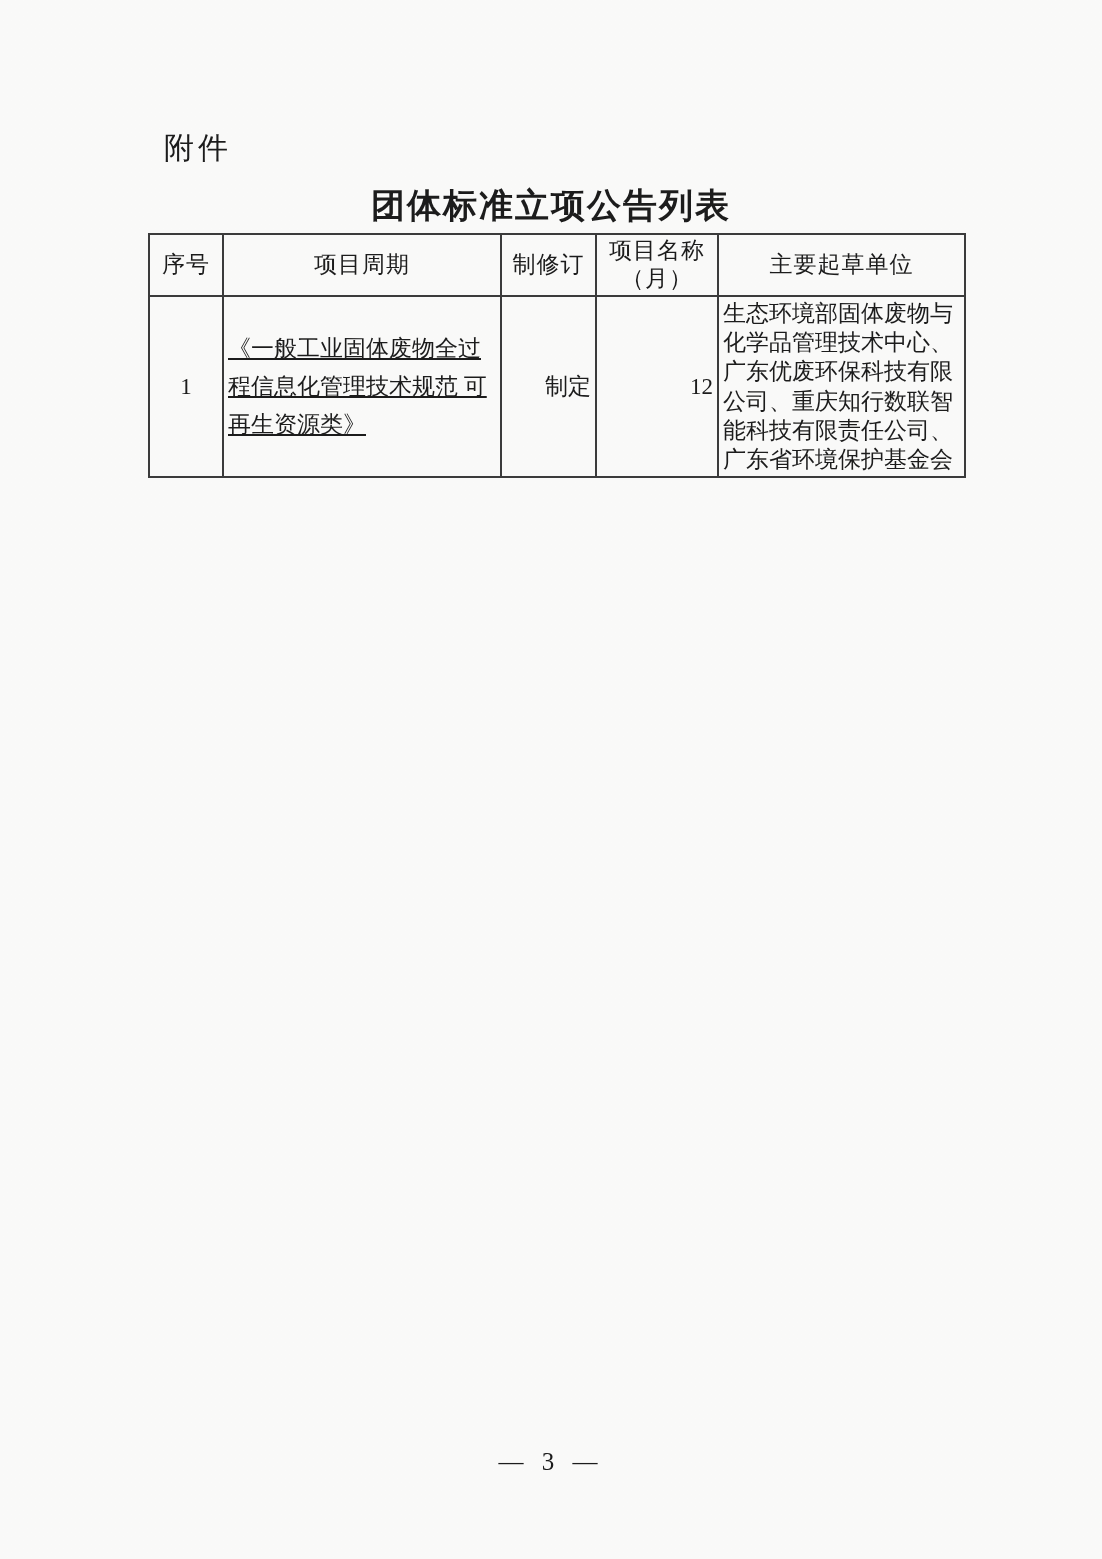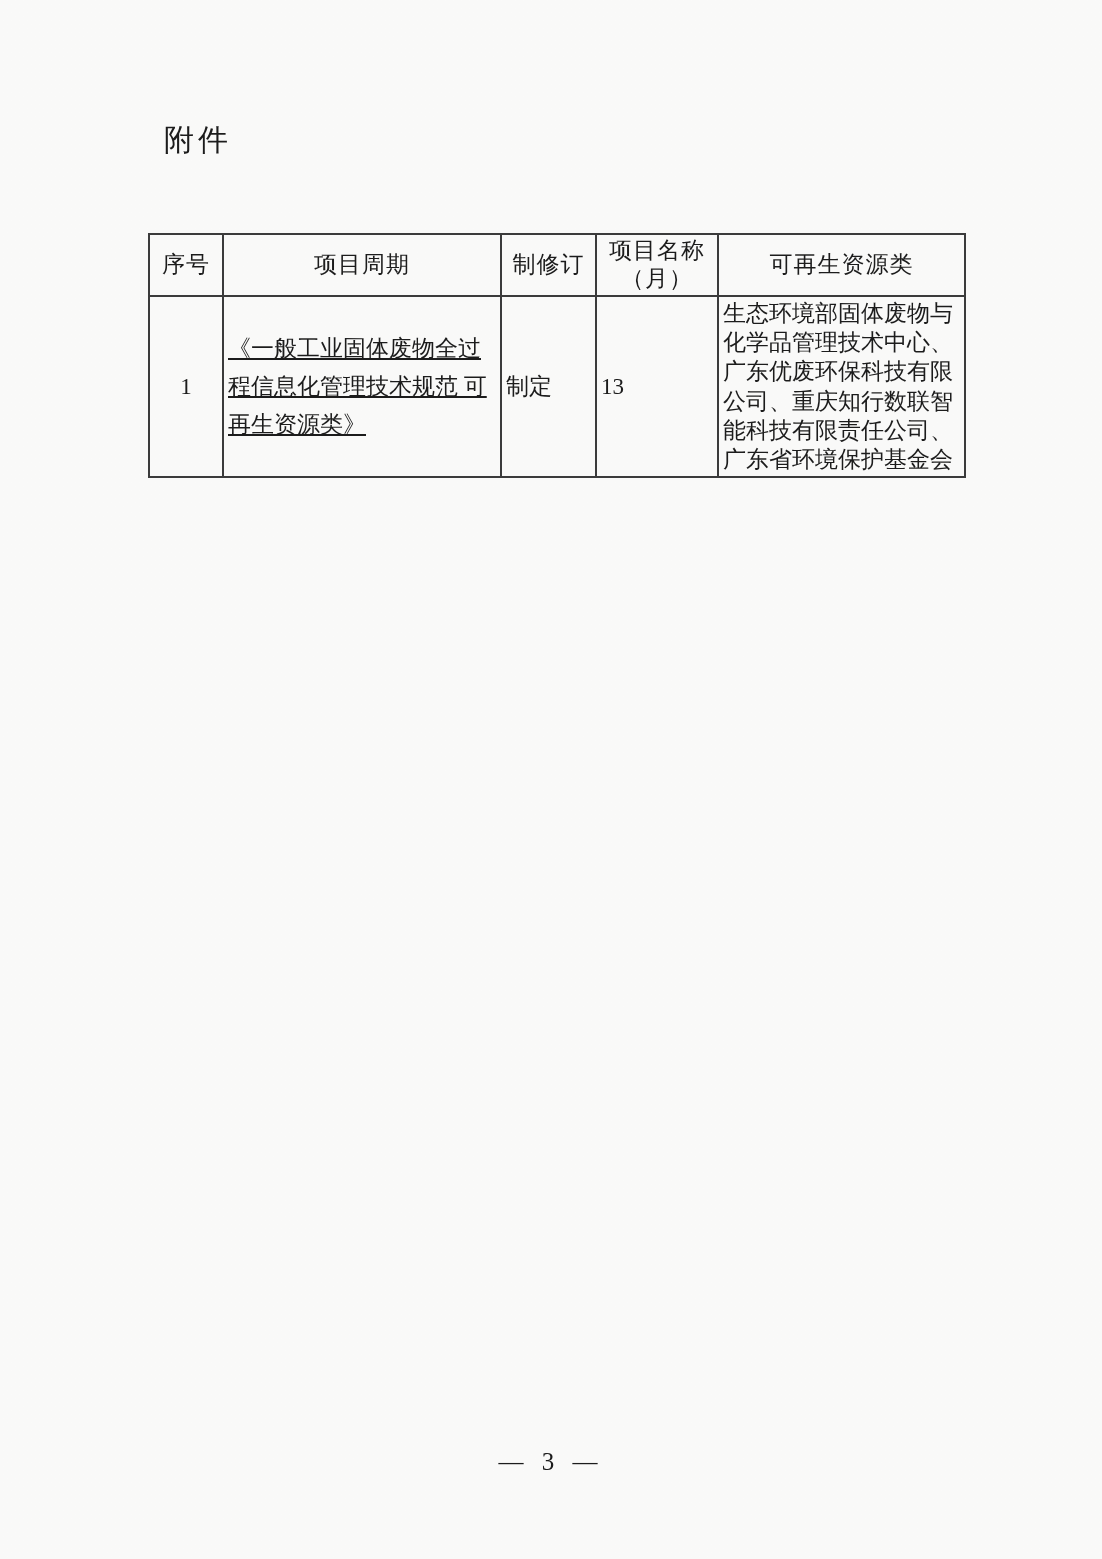--- a/index.html
+++ b/index.html
@@ -18,21 +18,21 @@
   .page {
     position: absolute;
     inset: 0;
     background:
       linear-gradient(0deg, rgba(0,0,0,0.012), rgba(0,0,0,0.012)),
       #fcfcfb;
   }
   .attachment-label {
     position: absolute;
     left: 164px;
-    top: 120px;
+    top: 128px;
     font-size: 30px;
     letter-spacing: 4px;
   }
   .doc-title {
     position: absolute;
     left: 0;
     top: 183px;
     width: 1102px;
     text-align: center;
     font-size: 34px;
@@ -77,21 +77,21 @@
     text-align: center;
   }
   td.cell-name {
     padding-left: 18px;
     padding-right: 10px;
     line-height: 38px;
     text-align: left;
     text-decoration: underline;
   }
   td.cell-type, td.cell-period {
-    text-align: left;
+    text-align: right;
     margin-left: 32px;
   }
   td.cell-drafter {
     padding-left: 8px;
     padding-right: 4px;
     line-height: 29.2px;
     text-align: left;
   }
   .page-number {
     position: absolute;
@@ -103,42 +103,43 @@
     letter-spacing: 6px;
   }
 </style>
 </head>
 <body>
 
 <div class="page">
 
   <div class="attachment-label">附件</div>
 
+  <div class="doc-title">团体标准立项公告列表</div>
 
   <table class="std-table">
     <colgroup>
       <col class="c-index">
       <col class="c-name">
       <col class="c-type">
       <col class="c-period">
       <col class="c-drafter">
     </colgroup>
     <tbody>
       <tr class="header-row">
         <th>序号</th>
         <th>项目周期</th>
         <th>制修订</th>
         <th>项目名称（月）</th>
-        <th>可再生资源类</th>
+        <th>主要起草单位</th>
       </tr>
       <tr class="body-row">
         <td class="cell-index">1</td>
         <td class="cell-name">《一般工业固体废物全过程信息化管理技术规范 可再生资源类》</td>
         <td class="cell-type">制定</td>
-        <td class="cell-period">13</td>
+        <td class="cell-period">12</td>
         <td class="cell-drafter">生态环境部固体废物与化学品管理技术中心、广东优废环保科技有限公司、重庆知行数联智能科技有限责任公司、广东省环境保护基金会</td>
       </tr>
     </tbody>
   </table>
 
   <div class="page-number">— 3 —</div>
 
 </div>
 
 </body></html>

